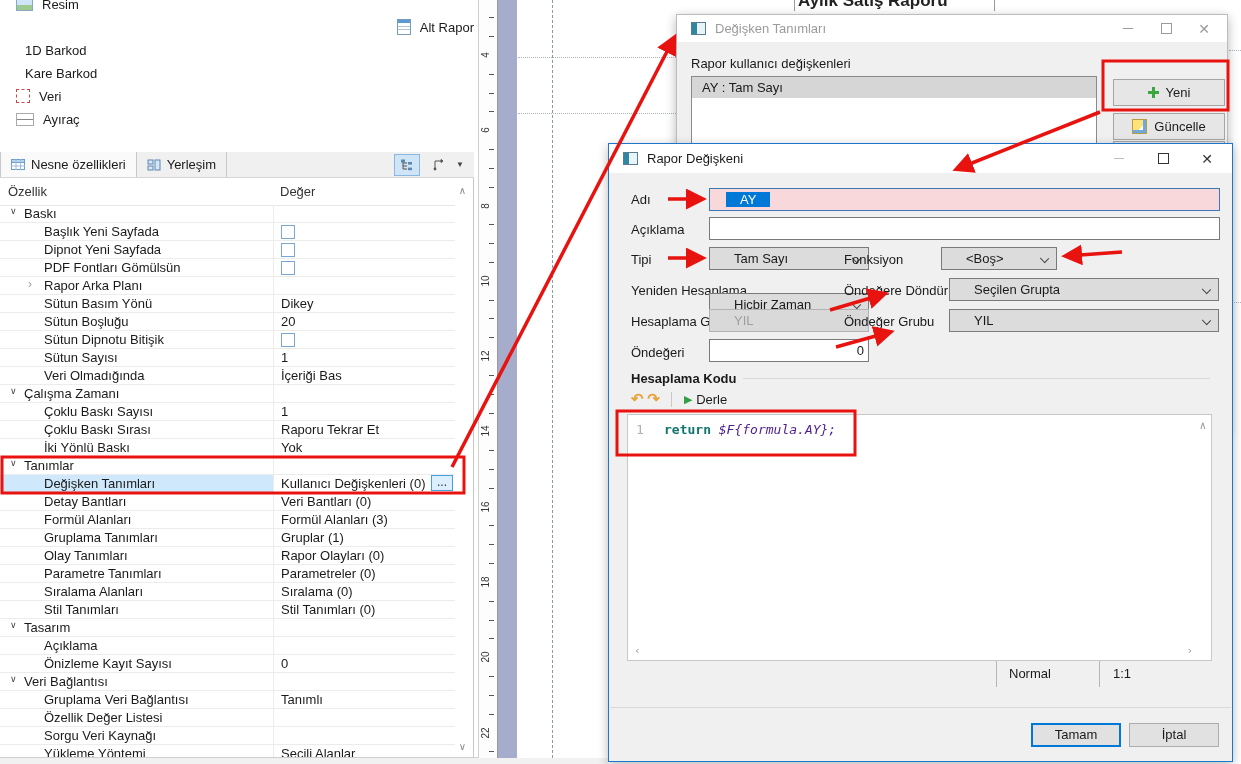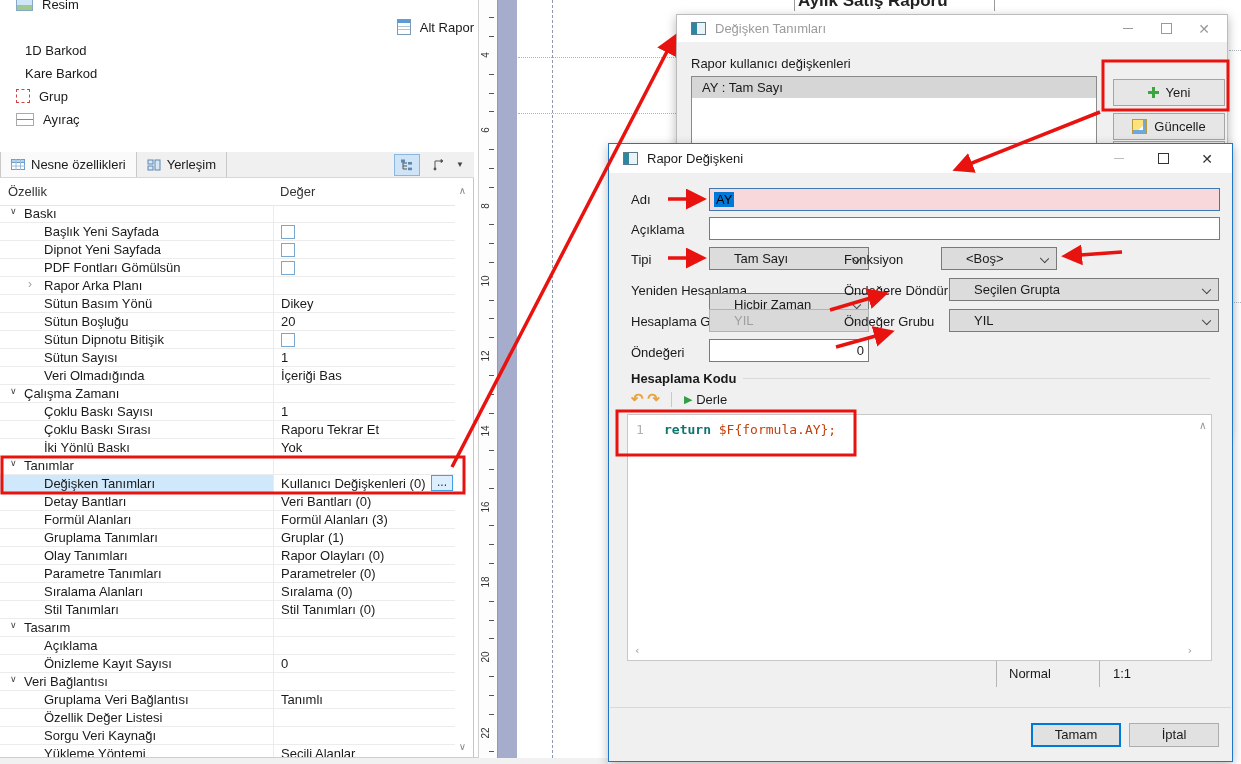--- a/index.html
+++ b/index.html
@@ -83,39 +83,39 @@
   .sidebtn{position:absolute;left:436px;width:112px;height:27px;background:#e6e6e6;border:1px solid #a5a5a5;
      display:flex;align-items:center;justify-content:center;gap:7px;box-sizing:border-box;}
   .plus-icon{width:11px;height:11px;flex:none;background:
      linear-gradient(#3da53d,#3da53d) center/11px 3px no-repeat,
      linear-gradient(#3da53d,#3da53d) center/3px 11px no-repeat;}
   .update-icon{width:13px;height:13px;flex:none;border:1px solid #b89b3e;background:linear-gradient(135deg,#ffe27a 0 60%,#fff 60%);box-shadow:inset -3px -3px 0 #6fa8dc;}
 
   .flabel{position:absolute;white-space:nowrap;}
   .tinput{position:absolute;height:23px;background:#fff;border:1px solid #7a7a7a;box-sizing:border-box;line-height:21px;padding:0 4px;}
   .pink{background:#f8d8da;border:1px solid #3c78b4;}
-  .selchip{background:#0078d7;color:#000000;padding:0 2px;}
+  .selchip{background:#0078d7;color:#ffffff;padding:0 14px;margin-left:12px;}
   .combo{position:absolute;height:23px;background:#dcdcdc;border:1px solid #7a7a7a;box-sizing:border-box;line-height:21px;padding:0 22px 0 24px;white-space:nowrap;overflow:hidden;}
   .combo .cv{pointer-events:none;}
   .combo::after{content:"";position:absolute;right:8px;top:7px;width:6px;height:6px;border-right:1px solid #444;border-bottom:1px solid #444;transform:rotate(45deg) scale(1,.9);}
   .combo.disabled{background:#d9d9d9;border-color:#b3b3b3;color:#9f9f9f;}
   .combo.disabled::after{border-color:#b0b0b0;}
   .num-input{text-align:right;}
   .grplabel{font-weight:bold;}
   .grpline{position:absolute;height:0;border-top:1px solid #d8d8d8;}
 
   .codetoolbar span{vertical-align:middle;}
   .undo-redo{font-size:15px;font-weight:bold;color:#e8a33d;}
   .tsep{display:inline-block;width:1px;height:15px;background:#c9c9c9;margin:0 8px;vertical-align:middle;}
   .play{color:#2f9e44;font-size:11px;}
   .codebox{position:absolute;left:18px;top:270px;width:585px;height:247px;background:#fff;border:1px solid #c8c8c8;box-sizing:border-box;font-family:"DejaVu Sans Mono",monospace;font-size:13px;}
   .lineno{position:absolute;left:8px;top:7px;color:#b0b0b0;}
   .codeline{position:absolute;left:36px;top:7px;white-space:pre;}
   .kw{font-weight:bold;color:#0f766e;}
-  .cv2{color:#c2410c;}
+  .cv2{color:#4c1d95;font-style:italic;}
   .csg{position:absolute;color:#9a9a9a;font-size:11px;}
   .statusbar-sep{position:absolute;width:1px;height:26px;background:#b5b5b5;}
   .btn{position:absolute;width:90px;height:24px;background:#e1e1e1;border:1px solid #adadad;text-align:center;line-height:22px;box-sizing:border-box;}
   .btn.default{border:2px solid #0078d7;line-height:20px;}
   .hr2{position:absolute;height:0;border-top:1px solid #d9d9d9;}
   .sliver{position:absolute;left:436px;width:112px;height:16px;background:#e6e6e6;border:1px solid #a5a5a5;box-sizing:border-box;}
 
   .anno{position:absolute;left:0;top:0;z-index:20;pointer-events:none;}
   svg.lineart{display:block;}
 </style>
@@ -136,21 +136,21 @@
       <div class="tb-item" style="top: 39px;">
         <span class="tbi icon-barcode-1d"></span>
         <span>1D Barkod</span>
       </div>
       <div class="tb-item" style="top: 62px;">
         <span class="tbi icon-barcode-2d"></span>
         <span>Kare Barkod</span>
       </div>
       <div class="tb-item" style="top: 85px;">
         <span class="tbi icon-group"></span>
-        <span>Grup</span>
+        <span>Veri</span>
       </div>
       <div class="tb-item" style="top: 108px;">
         <span class="tbi icon-separator"></span>
         <span>Ayıraç</span>
       </div>
     </div>
 
 
   <div class="abs tabbar">
     <div class="tab active">

